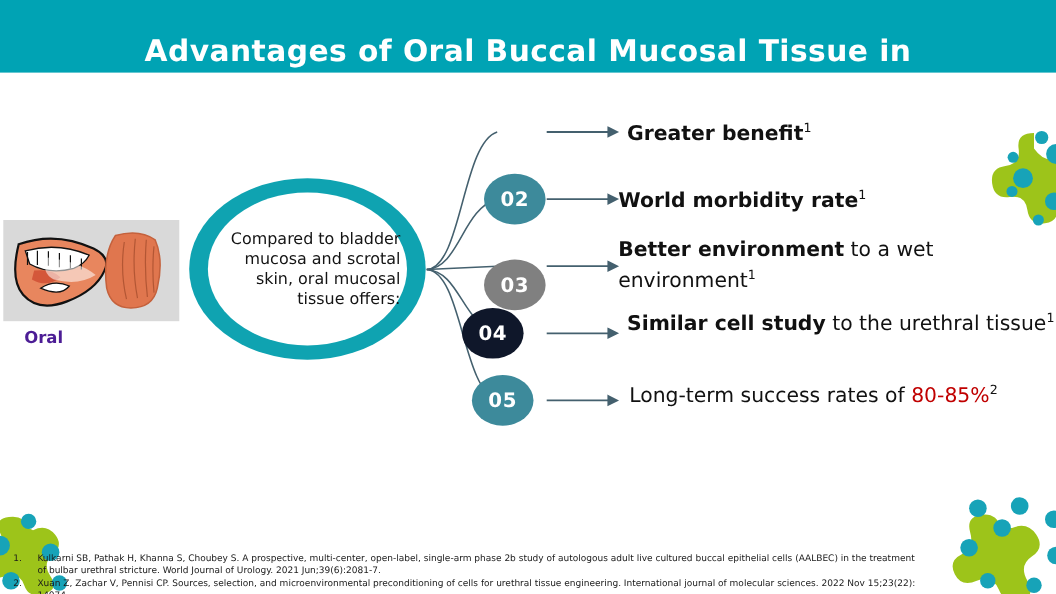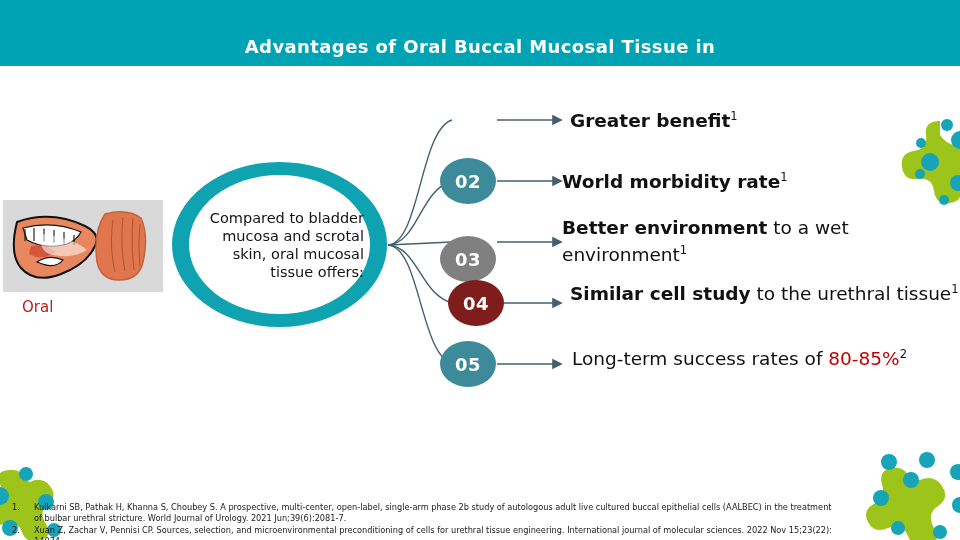--- a/index.html
+++ b/index.html
@@ -24,42 +24,42 @@
     left: 0; top: 0;
     width: 960px; height: 66px;
     background: #00A3B4;
   }
   .title {
     position: absolute;
     left: 0; top: 30px;
     width: 960px;
     text-align: center;
     color: #ffffff;
-    font-size: 18px;
+    font-size: 27px;
     font-weight: bold;
     letter-spacing: 0.4px;
     line-height: 34px;
     white-space: nowrap;
     font-family: "DejaVu Sans", sans-serif;
   }
 
   
   .photo-panel {
     position: absolute;
     left: 3px; top: 200px;
     width: 160px; height: 92px;
     background: #d9d9d9;
     overflow: hidden;
   }
   .photo-caption {
     position: absolute;
     left: 22px; top: 298px;
     width: 150px;
-    color: #b91c1c;
-    font-weight: normal;
+    color: #4c1d95;
+    font-weight: bold;
     font-size: 15px;
     line-height: 18px;
   }
 
   
   .ellipse-wrap {
     position: absolute;
     left: 172px; top: 162px;
     width: 215px; height: 165px;
   }
@@ -244,22 +244,22 @@
 
   <div class="ellipse-wrap">
     <div class="ellipse-ring"></div>
     <div class="ellipse-inner">
       <div class="ellipse-text">Compared to bladder mucosa and scrotal skin, oral mucosal tissue offers:</div>
     </div>
   </div>
 
   <div class="num-circle" style="left:440px; top:158px; background:#3D8A9B;">02</div>
   <div class="num-circle" style="left:440px; top:236px; background:#808080;">03</div>
-  <div class="num-circle" style="left:448px; top:280px; background:#7f1d1d;">04</div>
-  <div class="num-circle" style="left:440px; top:341px; background:#3D8A9B;">05</div>
+  <div class="num-circle" style="left:420px; top:280px; background:#0f172a;">04</div>
+  <div class="num-circle" style="left:429px; top:341px; background:#3D8A9B;">05</div>
 
   <div class="item-text" style="left:570px; top:105px;">
     <span class="lead">Greater benefit</span><sup>1</sup>
   </div>
 
   <div class="item-text" style="left:562px; top:166px;">
     <span class="lead">World morbidity rate</span><sup>1</sup>
   </div>
 
   <div class="item-text" style="left:562px; top:216px;">

